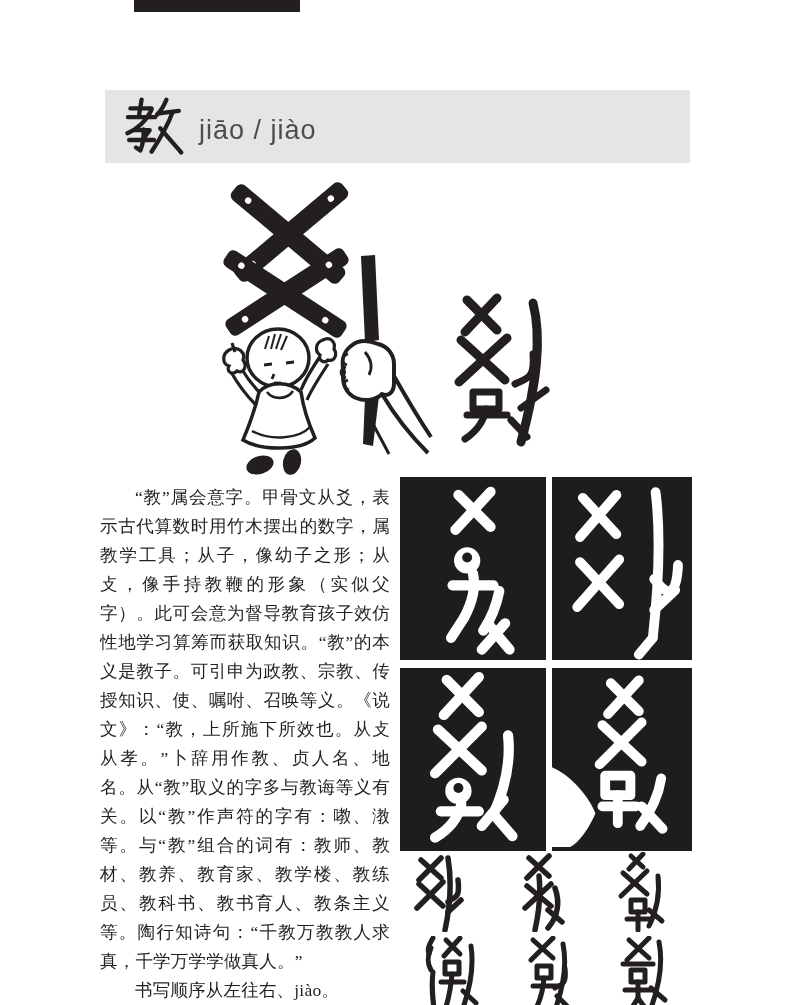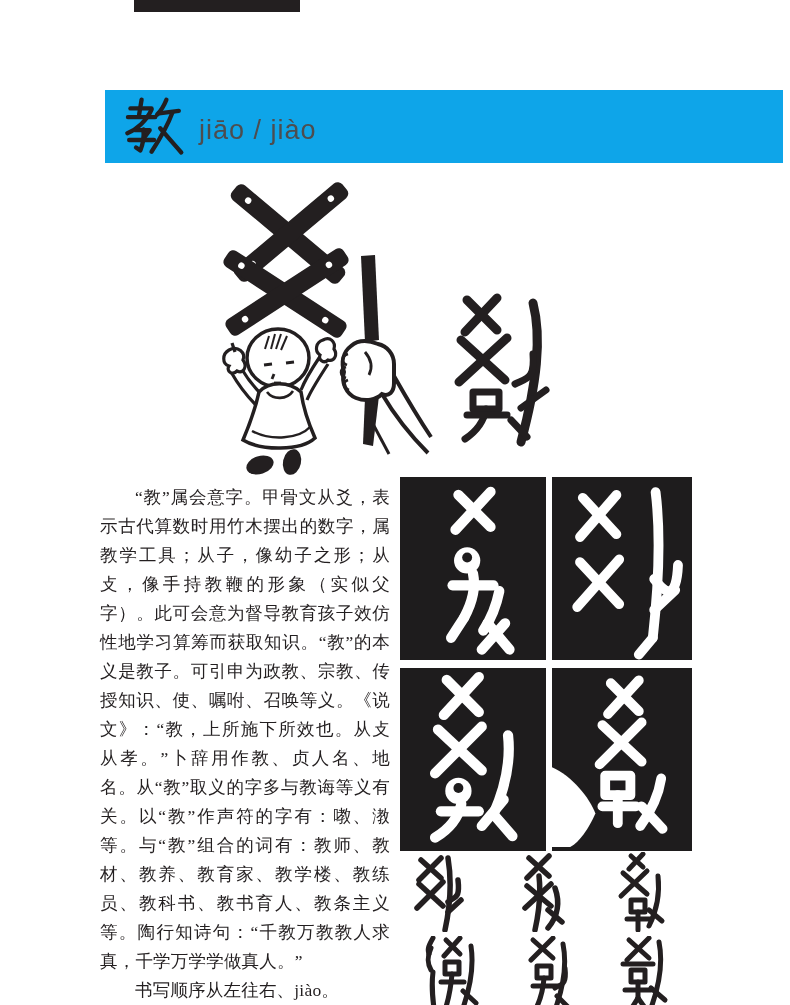--- a/index.html
+++ b/index.html
@@ -1,19 +1,19 @@
 <!DOCTYPE html>
 <html><head>
 <meta charset="utf-8">
 <style>
   html,body{margin:0;padding:0;background:#fff;}
   .page{position:relative;width:790px;height:1005px;background:#ffffff;overflow:hidden;
         font-family:"Liberation Serif","DejaVu Serif",serif;color:#231f20;}
   .topbar{position:absolute;left:134px;top:0;width:166px;height:12px;background:#231f20;}
-  .band{position:absolute;left:105px;top:90px;width:678px;height:73px;background:#0ea5e9;
+  .band{position:absolute;left:105px;top:90px;width:585px;height:73px;background:#e5e5e5;
         display:flex;align-items:center;}
   .band .charsvg{margin-left:18px;flex:0 0 auto;}
   .hidden-text{position:absolute;opacity:0;font-size:2px;pointer-events:none;}
   .pinyin{font-family:"Liberation Sans","DejaVu Sans",sans-serif;font-size:27px;color:#4d4d4f;
           margin-left:14px;letter-spacing:1px;padding-top:8px;}
   .illus{position:absolute;left:215px;top:168px;width:370px;height:312px;}
   .article{position:absolute;left:100px;top:483px;width:290px;font-size:17.5px;line-height:29px;
            text-align:justify;letter-spacing:0.2px;}
   .para{margin:0;text-indent:2em;}
   .rub{position:absolute;background:#1e1c1d;}

